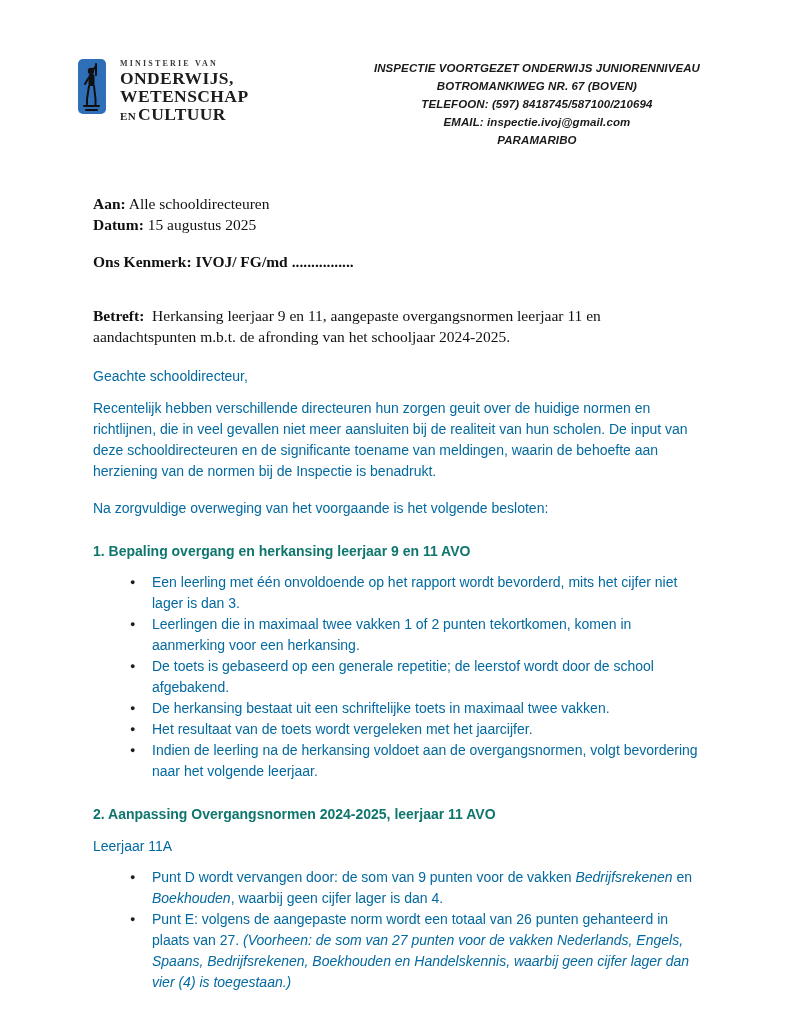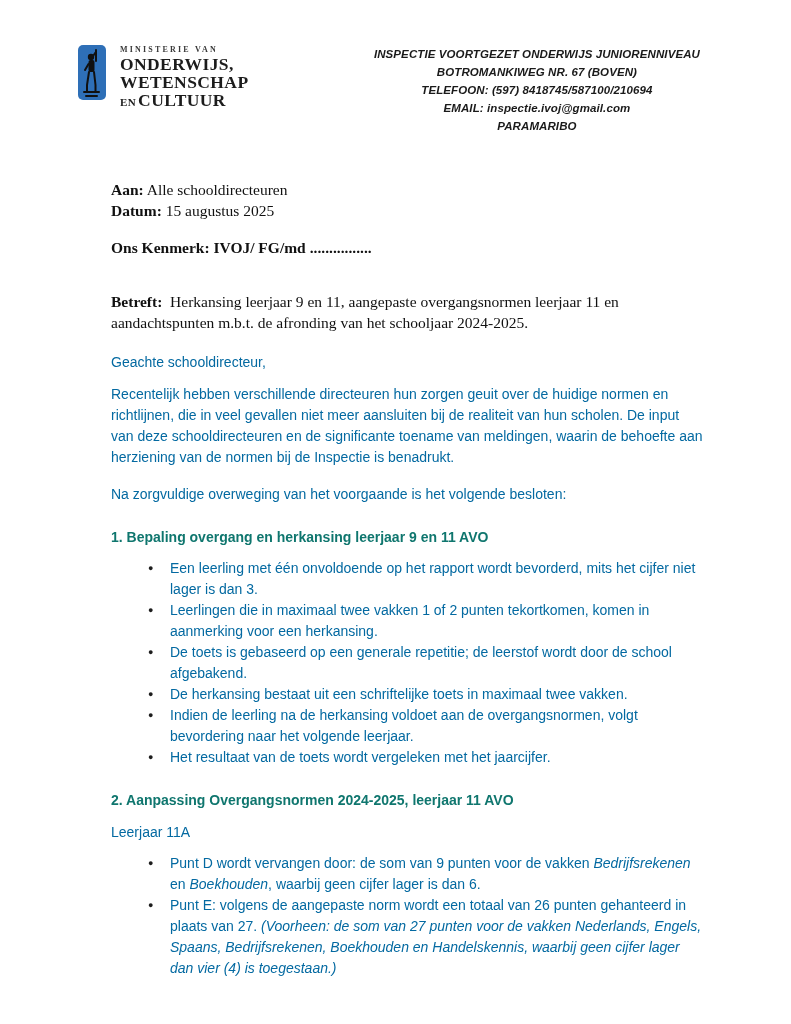--- a/index.html
+++ b/index.html
@@ -6,41 +6,41 @@
   body{
     width:791px;height:1024px;background:#ffffff;
     font-family:"Liberation Sans",sans-serif;color:#222;
     overflow:hidden;
   }
   .page{width:791px;height:1024px;position:relative;}
 
   
   .letter-header{
     display:flex;justify-content:space-between;align-items:flex-start;
-    padding:45px 91px 0 78px;
+    padding:59px 91px 0 78px;
   }
   .brand{display:flex;align-items:flex-start;}
   .logo-box{width:28px;height:55px;flex:0 0 auto;}
   .wordmark{margin-left:14px;font-family:"Liberation Serif",serif;color:#1c1c1c;}
   .wordmark .pre{
     font-size:8px;letter-spacing:2.2px;font-weight:bold;color:#3a3a3a;
     margin-bottom:1px;
   }
   .wordmark .big{
     font-size:17.5px;font-weight:bold;letter-spacing:.4px;line-height:18px;
   }
   .wordmark .en{font-size:11px;font-weight:bold;margin-right:2px;}
 
   .contact-block{
     text-align:center;font-weight:bold;font-style:italic;
     font-size:11.5px;line-height:18px;color:#1a1a1a;letter-spacing:.1px;
   }
 
   
-  .content{padding:0 88px 0 93px;margin-left:18px;}
+  .content{padding:0 88px 0 93px;}
   .serif{font-family:"Liberation Serif",serif;color:#111;font-size:15.5px;line-height:21px;}
   .sans{font-size:14px;line-height:21px;color:#0369a1;}
   b,.b{font-weight:bold;}
   .it{font-style:italic;}
 
   .meta{margin-top:44px;}
   .meta p{margin:0;}
   .kenmerk{margin-top:16px !important;}
   .betreft{margin-top:33px !important;max-width:600px;}
 
@@ -116,25 +116,25 @@
     <p class="sans para1">Recentelijk hebben verschillende directeuren hun zorgen geuit over de huidige normen en richtlijnen, die in veel gevallen niet meer aansluiten bij de realiteit van hun scholen. De input van deze schooldirecteuren en de significante toename van meldingen, waarin de behoefte aan herziening van de normen bij de Inspectie is benadrukt.</p>
 
     <p class="sans para2">Na zorgvuldige overweging van het voorgaande is het volgende besloten:</p>
 
     <p class="sans sec-heading">1. Bepaling overgang en herkansing leerjaar 9 en 11 AVO</p>
     <ul class="bullets sans">
         <li><span>Een leerling met één onvoldoende op het rapport wordt bevorderd, mits het cijfer niet lager is dan 3.</span></li>
         <li><span>Leerlingen die in maximaal twee vakken 1 of 2 punten tekortkomen, komen in aanmerking voor een herkansing.</span></li>
         <li><span>De toets is gebaseerd op een generale repetitie; de leerstof wordt door de school afgebakend.</span></li>
         <li><span>De herkansing bestaat uit een schriftelijke toets in maximaal twee vakken.</span></li>
+        <li><span>Het resultaat van de toets wordt vergeleken met het jaarcijfer.</span></li>
         <li><span>Indien de leerling na de herkansing voldoet aan de overgangsnormen, volgt bevordering naar het volgende leerjaar.</span></li>
-        <li><span>Het resultaat van de toets wordt vergeleken met het jaarcijfer.</span></li>
       </ul>
 
     <p class="sans sec-heading">2. Aanpassing Overgangsnormen 2024-2025,  leerjaar 11 AVO</p>
     <p class="sans sub-heading">Leerjaar 11A</p>
     <ul class="bullets sans">
-        <li><span>Punt D wordt vervangen door: de som van 9 punten voor de vakken </span><span class="it">Bedrijfsrekenen</span><span> en </span><span class="it">Boekhouden</span><span>, waarbij geen cijfer lager is dan 6.</span></li>
+        <li><span>Punt D wordt vervangen door: de som van 9 punten voor de vakken </span><span class="it">Bedrijfsrekenen</span><span> en </span><span class="it">Boekhouden</span><span>, waarbij geen cijfer lager is dan 4.</span></li>
         <li><span>Punt E: volgens de aangepaste norm wordt een totaal van 26 punten gehanteerd in plaats van 27. </span><span class="it">(Voorheen: de som van 27 punten voor de vakken Nederlands, Engels, Spaans, Bedrijfsrekenen, Boekhouden en Handelskennis, waarbij geen cijfer lager dan vier (4) is toegestaan.)</span></li>
       </ul>
 
   </div>
 </div>
 
 </body></html>

